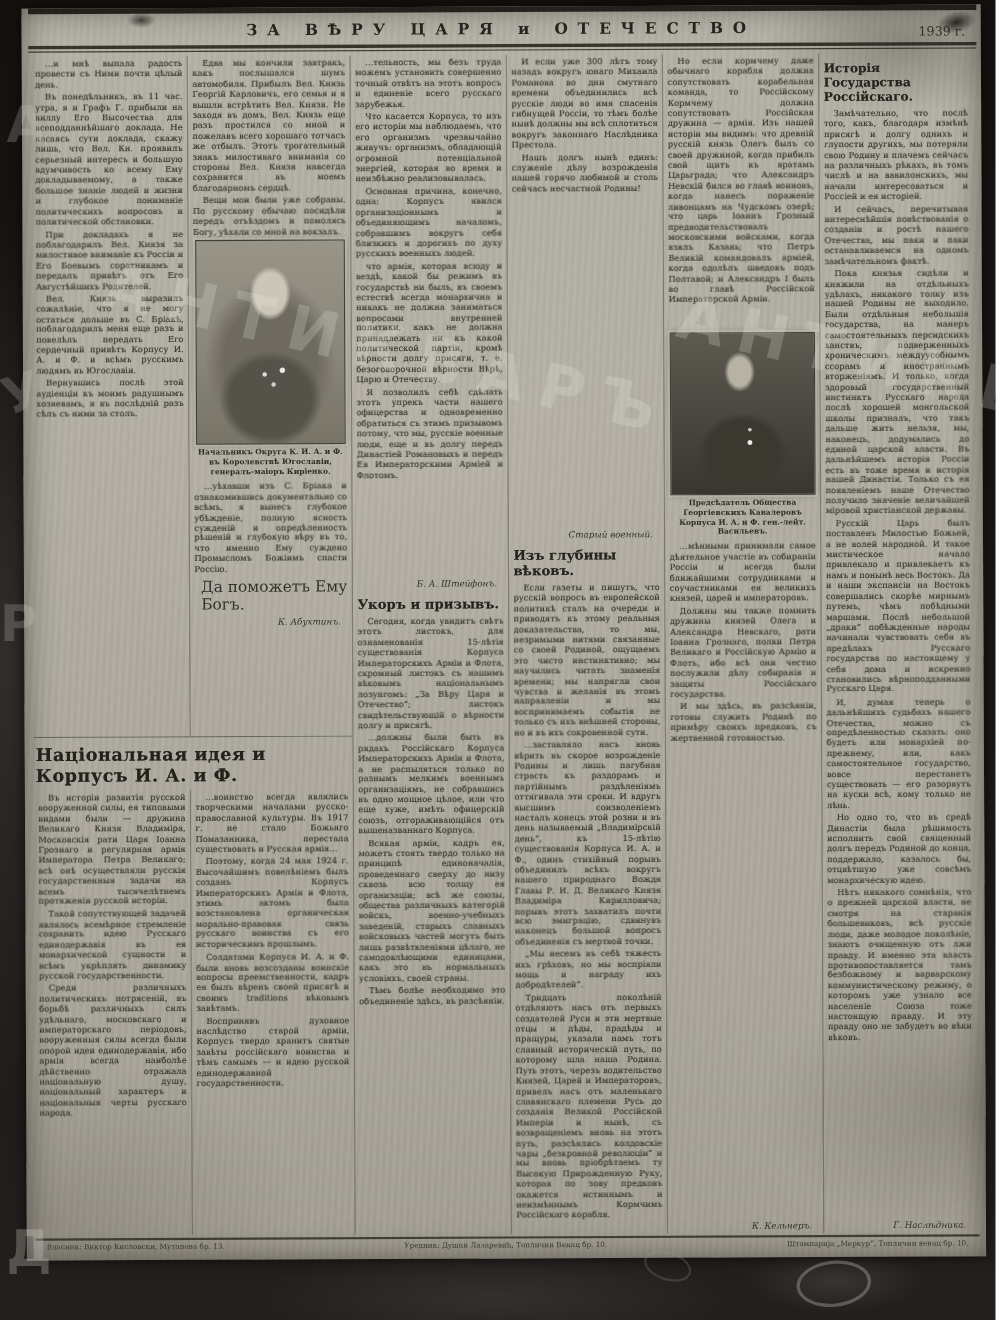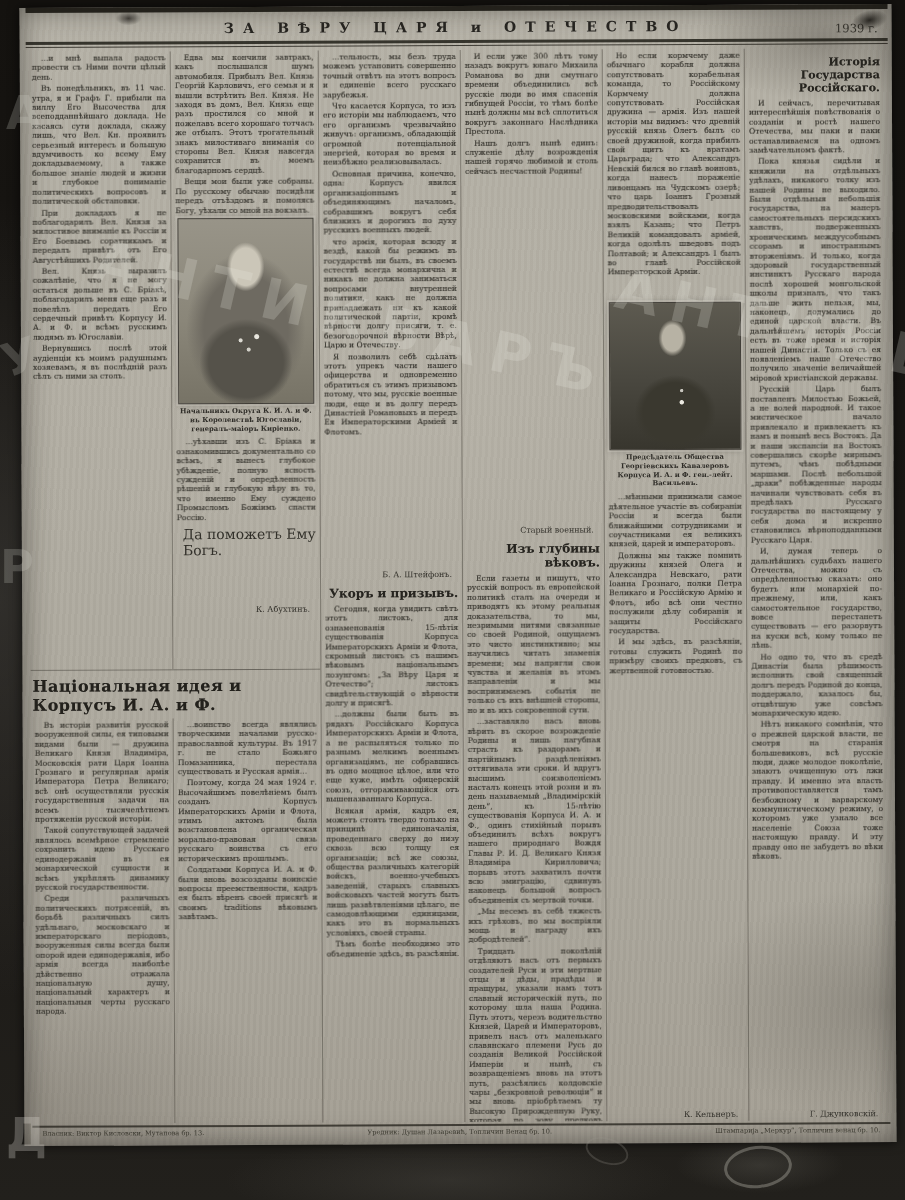--- a/index.html
+++ b/index.html
@@ -42,23 +42,23 @@
 
   .flow p{margin:0 0 2px 0;text-indent:9px;}
   .flow{font-size:7.6px;line-height:1.24;text-align:justify;color:#35332d;
         text-shadow:0 0 .5px rgba(55,52,46,.55);filter:blur(.18px);}
   .fill{overflow:hidden;}
   .colstack{display:flex;flex-direction:column;height:100%;}
   .colstack .fill{flex:1 1 auto;}
 
   .headline-lg{font-size:16px;font-weight:bold;letter-spacing:.5px;color:#23211c;
     padding:6px 2px 4px 2px;border-top:1px solid rgba(60,56,50,.6);text-shadow:0 0 .6px rgba(40,38,34,.5);}
-  .headline-md{font-size:12px;font-weight:bold;text-align:right;color:#26241f;
+  .headline-md{font-size:12px;font-weight:bold;text-align:left;color:#26241f;
     padding:5px 0 4px 0;text-shadow:0 0 .6px rgba(40,38,34,.5);}
-  .sig{font-size:8px;text-align:right;padding:2px 6px 2px 0;color:#32302a;margin-top:44px;}
+  .sig{font-size:8px;font-style:italic;text-align:right;padding:2px 6px 2px 0;color:#32302a;}
   .closing{font-size:14px;padding:2px 0 1px 6px;color:#32302a;}
 
   .photo{position:relative;margin:3px auto 2px auto;border:1px solid #413e38;
     box-shadow:0 0 0 2px rgba(200,196,186,.5), 0 0 6px rgba(40,38,34,.4);}
   .photo1{width:134px;height:184px;
     background:
       radial-gradient(circle 5px at 58% 64%, rgba(240,238,230,.95) 0 40%, transparent 60%),
       radial-gradient(circle 4px at 46% 66%, rgba(235,233,225,.9) 0 40%, transparent 60%),
       radial-gradient(circle 4px at 52% 71%, rgba(230,228,220,.85) 0 40%, transparent 60%),
       radial-gradient(ellipse 26px 34px at 50% 26%, #cbc6b8 0 55%, rgba(150,146,136,.0) 72%),
@@ -142,20 +142,21 @@
         <div style="display:flex;flex:1 1 auto;overflow:hidden;">
           <div class="col w1 flow fill" style="border-left:none;height:auto;">
               <p>Въ исторіи развитія русской вооруженной силы, ея типовыми видами были — дружина Великаго Князя Владиміра, Московскія рати Царя Іоанна Грознаго и регулярная армія Императора Петра Великаго; всѣ онѣ осуществляли русскія государственныя задачи на всемъ тысячелѣтнемъ протяженіи русской исторіи.</p>
               <p>Такой сопутствующей задачей являлось всемѣрное стремленіе сохранить идею Русскаго единодержавія въ ея монархической сущности и всѣмъ укрѣплять динамику русской государственности.</p>
               <p>Среди различныхъ политическихъ потрясеній, въ борьбѣ различныхъ силъ удѣльнаго, московскаго и императорскаго періодовъ, вооруженныя силы всегда были опорой идеи единодержавія, ибо армія всегда наиболѣе дѣйственно отражала національную душу, національный характеръ и національныя черты русскаго народа.</p>
             </div>
           <div class="col w2 flow fill" style="height:auto;">
               <p>…воинство всегда являлись творческими началами русско-православной культуры. Въ 1917 г. не стало Божьяго Помазанника, перестала существовать и Русская армія…</p>
               <p>Поэтому, когда 24 мая 1924 г. Высочайшимъ повелѣніемъ былъ созданъ Корпусъ Императорскихъ Арміи и Флота, этимъ актомъ была возстановлена органическая морально-правовая связь русскаго воинства съ его историческимъ прошлымъ.</p>
               <p>Солдатами Корпуса И. А. и Ф. были вновь возсозданы воинскіе вопросы преемственности, кадръ ея былъ вѣренъ своей присягѣ и своимъ traditions вѣковымъ завѣтамъ.</p>
+              <p>Воспринявъ духовное наслѣдство старой арміи, Корпусъ твердо хранитъ святые завѣты россійскаго воинства и тѣмъ самымъ — и идею русской единодержавной государственности.</p>
             </div>
         </div>
       </div>
     </div>
 
     <div class="col w1">
       <div class="colstack">
         <div class="flow fill" style="flex:0 0 472px;">
             <p>…тельность, мы безъ труда можемъ установить совершенно точный отвѣтъ на этотъ вопросъ и единеніе всего русскаго зарубежья.</p>
             <p>Что касается Корпуса, то изъ его исторіи мы наблюдаемъ, что его организмъ чрезвычайно живучъ: организмъ, обладающій огромной потенціальной энергіей, которая во время и неизбѣжно реализовывалась.</p>
@@ -204,28 +205,29 @@
             <p>И мы здѣсь, въ разсѣяніи, готовы служить Родинѣ по примѣру своихъ предковъ, съ жертвенной готовностью.</p>
           </div>
         <div class="sig">К. Кельнеръ.</div>
       </div>
     </div>
 
     <div class="col wF">
       <div class="colstack">
         <div class="headline-md" style="font-size:11px;">Исторія Государства Россійскаго.</div>
         <div class="flow fill">
+            <p>Замѣчательно, что послѣ того, какъ, благодаря измѣнѣ присягѣ и долгу однихъ и глупости другихъ, мы потеряли свою Родину и плачемъ сейчасъ на различныхъ рѣкахъ, въ томъ числѣ и на вавилонскихъ, мы начали интересоваться и Россіей и ея исторіей.</p>
             <p>И сейчасъ, перечитывая интереснѣйшія повѣствованія о созданіи и ростѣ нашего Отечества, мы паки и паки останавливаемся на одномъ замѣчательномъ фактѣ.</p>
             <p>Пока князья сидѣли и княжили на отдѣльныхъ удѣлахъ, никакого толку изъ нашей Родины не выходило. Были отдѣльныя небольшія государства, на манеръ самостоятельныхъ персидскихъ ханствъ, подверженныхъ хроническимъ междуусобнымъ ссорамъ и иностраннымъ вторженіямъ. И только, когда здоровый государственный инстинктъ Русскаго народа послѣ хорошей монгольской школы призналъ, что такъ дальше жить нельзя, мы, наконецъ, додумались до единой царской власти. Въ дальнѣйшемъ исторія Россіи есть въ тоже время и исторія нашей Династіи. Только съ ея появленіемъ наше Отечество получило значеніе величайшей міровой христіанской державы.</p>
             <p>Русскій Царь былъ поставленъ Милостью Божьей, а не волей народной. И такое мистическое начало привлекало и привлекаетъ къ намъ и понынѣ весь Востокъ. Да и наши экспансіи на Востокъ совершались скорѣе мирнымъ путемъ, чѣмъ побѣдными маршами. Послѣ небольшой „драки“ побѣжденные народы начинали чувствовать себя въ предѣлахъ Русскаго государства по настоящему у себя дома и искренно становились вѣрноподданными Русскаго Царя.</p>
             <p>И, думая теперь о дальнѣйшихъ судьбахъ нашего Отечества, можно съ опредѣленностью сказать: оно будетъ или монархіей по-прежнему, или, какъ самостоятельное государство, вовсе перестанетъ существовать — его разорвутъ на куски всѣ, кому только не лѣнь.</p>
             <p>Но одно то, что въ средѣ Династіи была рѣшимость исполнить свой священный долгъ передъ Родиной до конца, поддержало, казалось бы, отцвѣтшую уже совсѣмъ монархическую идею.</p>
             <p>Нѣтъ никакого сомнѣнія, что о прежней царской власти, не смотря на старанія большевиковъ, всѣ русскіе люди, даже молодое поколѣніе, знаютъ очищенную отъ лжи правду. И именно эта власть противопоставляется тамъ безбожному и варварскому коммунистическому режиму, о которомъ уже узнало все населеніе Союза тоже настоящую правду. И эту правду оно не забудетъ во вѣки вѣковъ.</p>
           </div>
-        <div class="sig">Г. Джунковскій.</div>
+        <div class="sig">Г. Наслѣдника.</div>
       </div>
     </div>
   </div>
 
   <div class="foot-rule"></div>
   <div class="footer">
     <span>Власник: Виктор Кисловски, Мутапова бр. 13.</span>
     <span>Уредник: Душан Лазаревић, Топличин Венац бр. 10.</span>
     <span>Штампарија „Меркур“, Топличин венац бр. 10.</span>
   </div>

